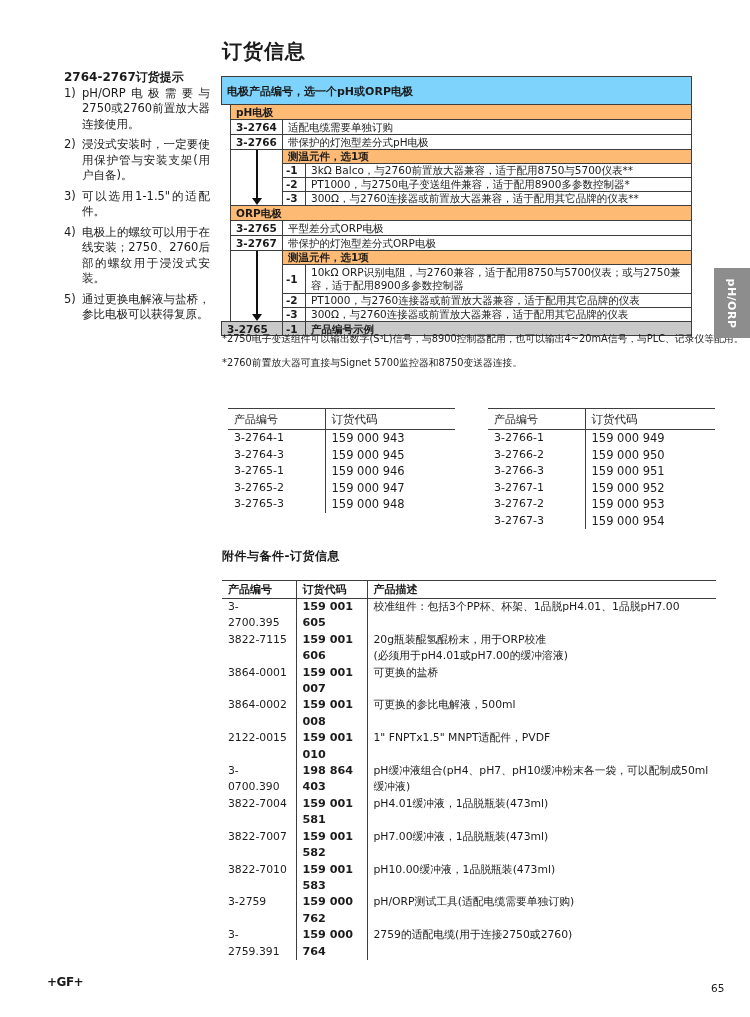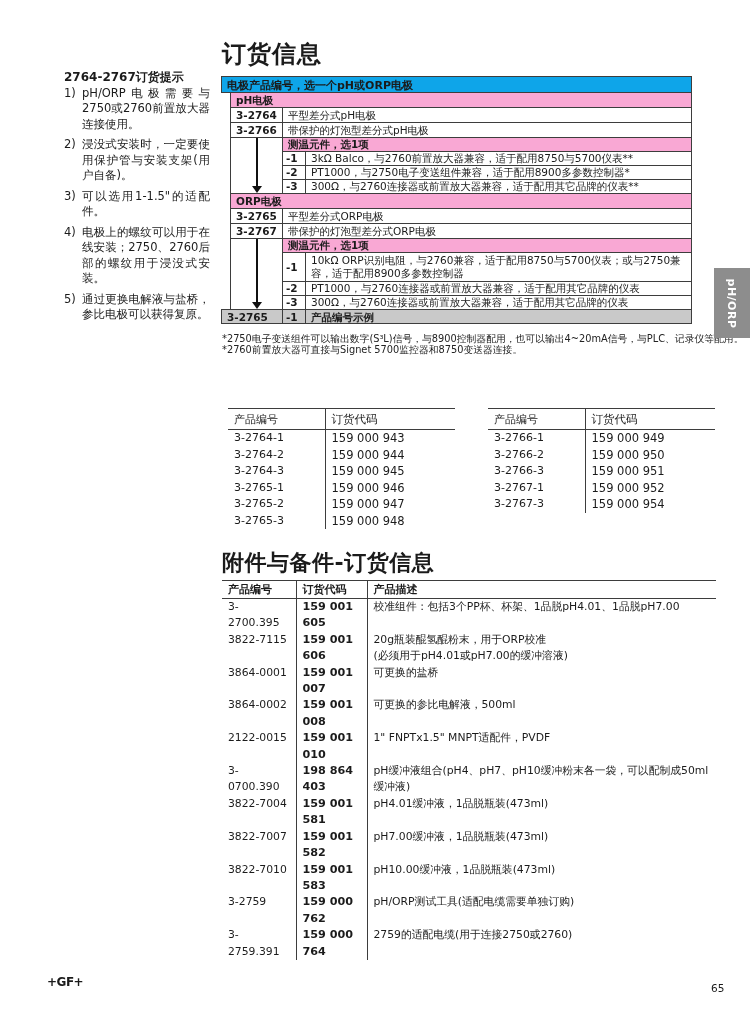--- a/index.html
+++ b/index.html
@@ -12,54 +12,54 @@
   .page { position:absolute; inset:0; }
 
   
   .sidebar { position:absolute; left:64px; top:70px; width:146px; font-size:11.5px; line-height:15.5px; }
   .sidebar h3 { font-size:12px; font-weight:bold; margin-bottom:0; }
   .note { display:flex; margin-bottom:5px; }
   .note-num { width:18px; flex:0 0 18px; }
   .note-text { flex:1; text-align:justify; }
 
   
-  .h1 { position:absolute; left:222px; top:38px; font-size:24px; font-weight:bold; letter-spacing:1px; }
-  .h2 { position:absolute; left:222px; top:548px; font-size:22px; font-weight:bold; letter-spacing:0.5px;text-align:center; }
+  .h1 { position:absolute; left:222px; top:38px; font-size:20px; font-weight:bold; letter-spacing:1px; }
+  .h2 { position:absolute; left:222px; top:548px; font-size:12px; font-weight:bold; letter-spacing:0.5px;text-align:center; }
 
   
   .selector { position:absolute; left:221px; top:76px; width:471px; font-size:10.5px; }
   .sel-header {
-    height:17px; line-height:15px; background:#0ea5e9; border:1px solid #3d3d3d;
-    font-weight:bold; font-size:11px; padding:1px 5px 0;
+    height:29px; line-height:15px; background:#7dd3fc; border:1px solid #3d3d3d;
+    font-weight:bold; font-size:11px; padding:7px 5px 0;
   }
   .sel-inner { margin-left:9px; margin-top:-1px; }
   .sel-table { border-collapse:collapse; width:462px; table-layout:fixed; }
   .sel-table td { border:1px solid #3d3d3d; padding:0 5px; height:15px; line-height:13px; vertical-align:middle; }
-  .sel-table td.gray { background:#f9a8d4; font-weight:bold; font-size:10.5px; }
+  .sel-table td.gray { background:#fdba74; font-weight:bold; font-size:10.5px; }
   .sel-table td.code { font-weight:bold; font-size:10.5px; }
   .sel-table td.opt { font-weight:bold; text-align:left; padding:0 3px; }
   .sel-table tr.trow td { height:14px;margin-top:40px; }
   .sel-table tr.tall td { height:29px; }
   .arrow-cell { position:relative; padding:0 !important; }
   .arrow { position:absolute; left:0; top:0; right:0; bottom:0; }
   .arrow .line { position:absolute; left:50%; margin-left:-1px; top:0; bottom:6px; width:2px; background:#111; }
   .arrow .head { position:absolute; left:50%; margin-left:-5px; bottom:0; width:0; height:0;
     border-left:5px solid transparent; border-right:5px solid transparent; border-top:7px solid #111; }
   .sel-example {
     margin-top:-1px; display:grid; grid-template-columns:61px 23px 1fr;
     background:#c9c9c9; border:1px solid #3d3d3d; height:15px; line-height:13px;
     font-weight:bold; font-size:10.5px;
   }
   .sel-example > div { padding:1px 5px 0; }
   .sel-example > div:nth-child(1), .sel-example > div:nth-child(2) { border-right:1px solid #3d3d3d; }
   .sel-example > div:nth-child(2) { padding:1px 3px 0; }
 
   
   .footnote { position:absolute; left:222px; font-size:9.8px; white-space:nowrap; color:#222; }
-  .fn1 { top:333px; } .fn2 { top:344px; }
+  .fn1 { top:333px; } .fn2 { top:357px; }
 
   
   .codes { position:absolute; top:408px; width:227px; }
   .codes.left { left:228px; } .codes.right { left:488px; }
   .codes table { border-collapse:collapse; width:100%; table-layout:fixed; border-top:1px solid #3d3d3d; }
   .codes th { font-weight:normal; text-align:left; font-size:11px; height:21px;
     border-bottom:1px solid #3d3d3d; padding:0 6px; vertical-align:middle; }
   .codes td { font-size:11px; height:16.5px; line-height:16.5px; padding:0 6px; vertical-align:middle; }
   .codes th:nth-child(2), .codes td:nth-child(2) { border-left:1px solid #3d3d3d; font-size:11.5px; }
   .codes td:nth-child(2) { font-weight:normal; }
@@ -125,21 +125,21 @@
             <col style="width:52px">
             <col style="width:23px">
             <col>
           </colgroup>
         <tbody>
             <tr>
           <td colspan="3" class="gray">pH电极</td>
         </tr>
         <tr>
           <td class="code">3-2764</td>
-          <td colspan="2">平型差分式pH电极</td>
+          <td colspan="2">适配电缆需要单独订购</td>
         </tr>
         <tr>
           <td class="code">3-2766</td>
           <td colspan="2">带保护的灯泡型差分式pH电极</td>
         </tr>
         <tr class="trow">
           <td rowspan="4" class="arrow-cell">
             <div class="arrow">
                   <i class="line"></i>
                   <i class="head"></i>
@@ -213,24 +213,20 @@
       <tbody>
           <tr>
         <th>产品编号</th>
         <th>订货代码</th>
       </tr>
       <tr>
             <td>3-2764-1</td>
             <td>159 000 943</td>
           </tr>
       <tr>
-            <td>3-2764-2</td>
-            <td>159 000 944</td>
-          </tr>
-      <tr>
             <td>3-2764-3</td>
             <td>159 000 945</td>
           </tr>
       <tr>
             <td>3-2765-1</td>
             <td>159 000 946</td>
           </tr>
       <tr>
             <td>3-2765-2</td>
             <td>159 000 947</td>
@@ -262,20 +258,24 @@
             <td>3-2766-2</td>
             <td>159 000 950</td>
           </tr>
       <tr>
             <td>3-2766-3</td>
             <td>159 000 951</td>
           </tr>
       <tr>
             <td>3-2767-1</td>
             <td>159 000 952</td>
+          </tr>
+      <tr>
+            <td>3-2767-2</td>
+            <td>159 000 953</td>
           </tr>
       <tr>
             <td>3-2767-3</td>
             <td>159 000 954</td>
           </tr>
     </tbody>
       </table>
   </div>
 
   <h2 class="h2">附件与备件-订货信息</h2>

